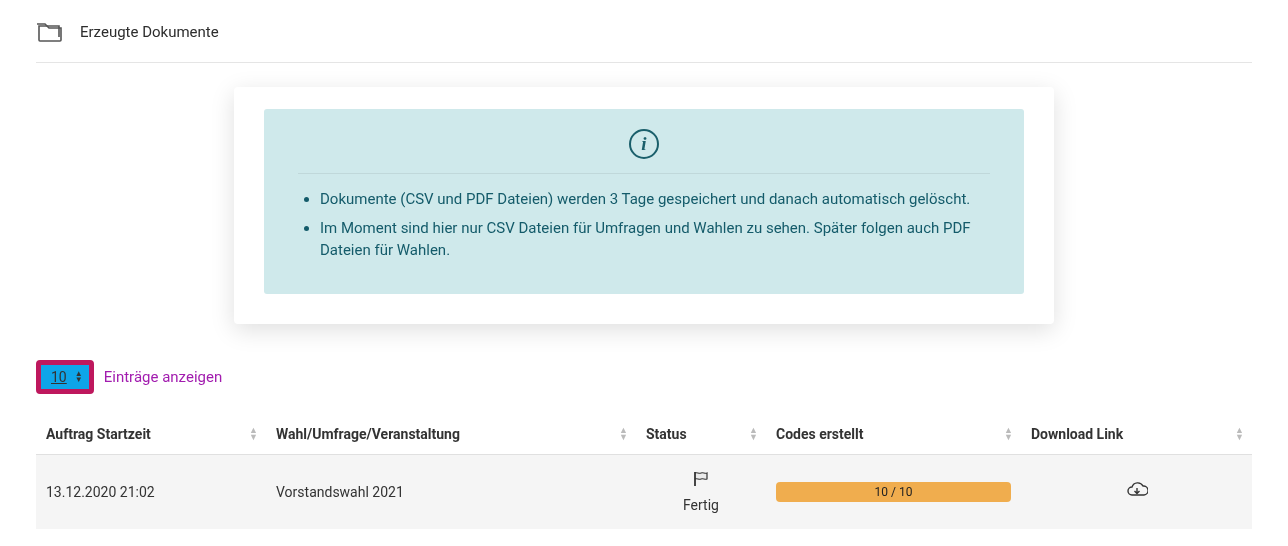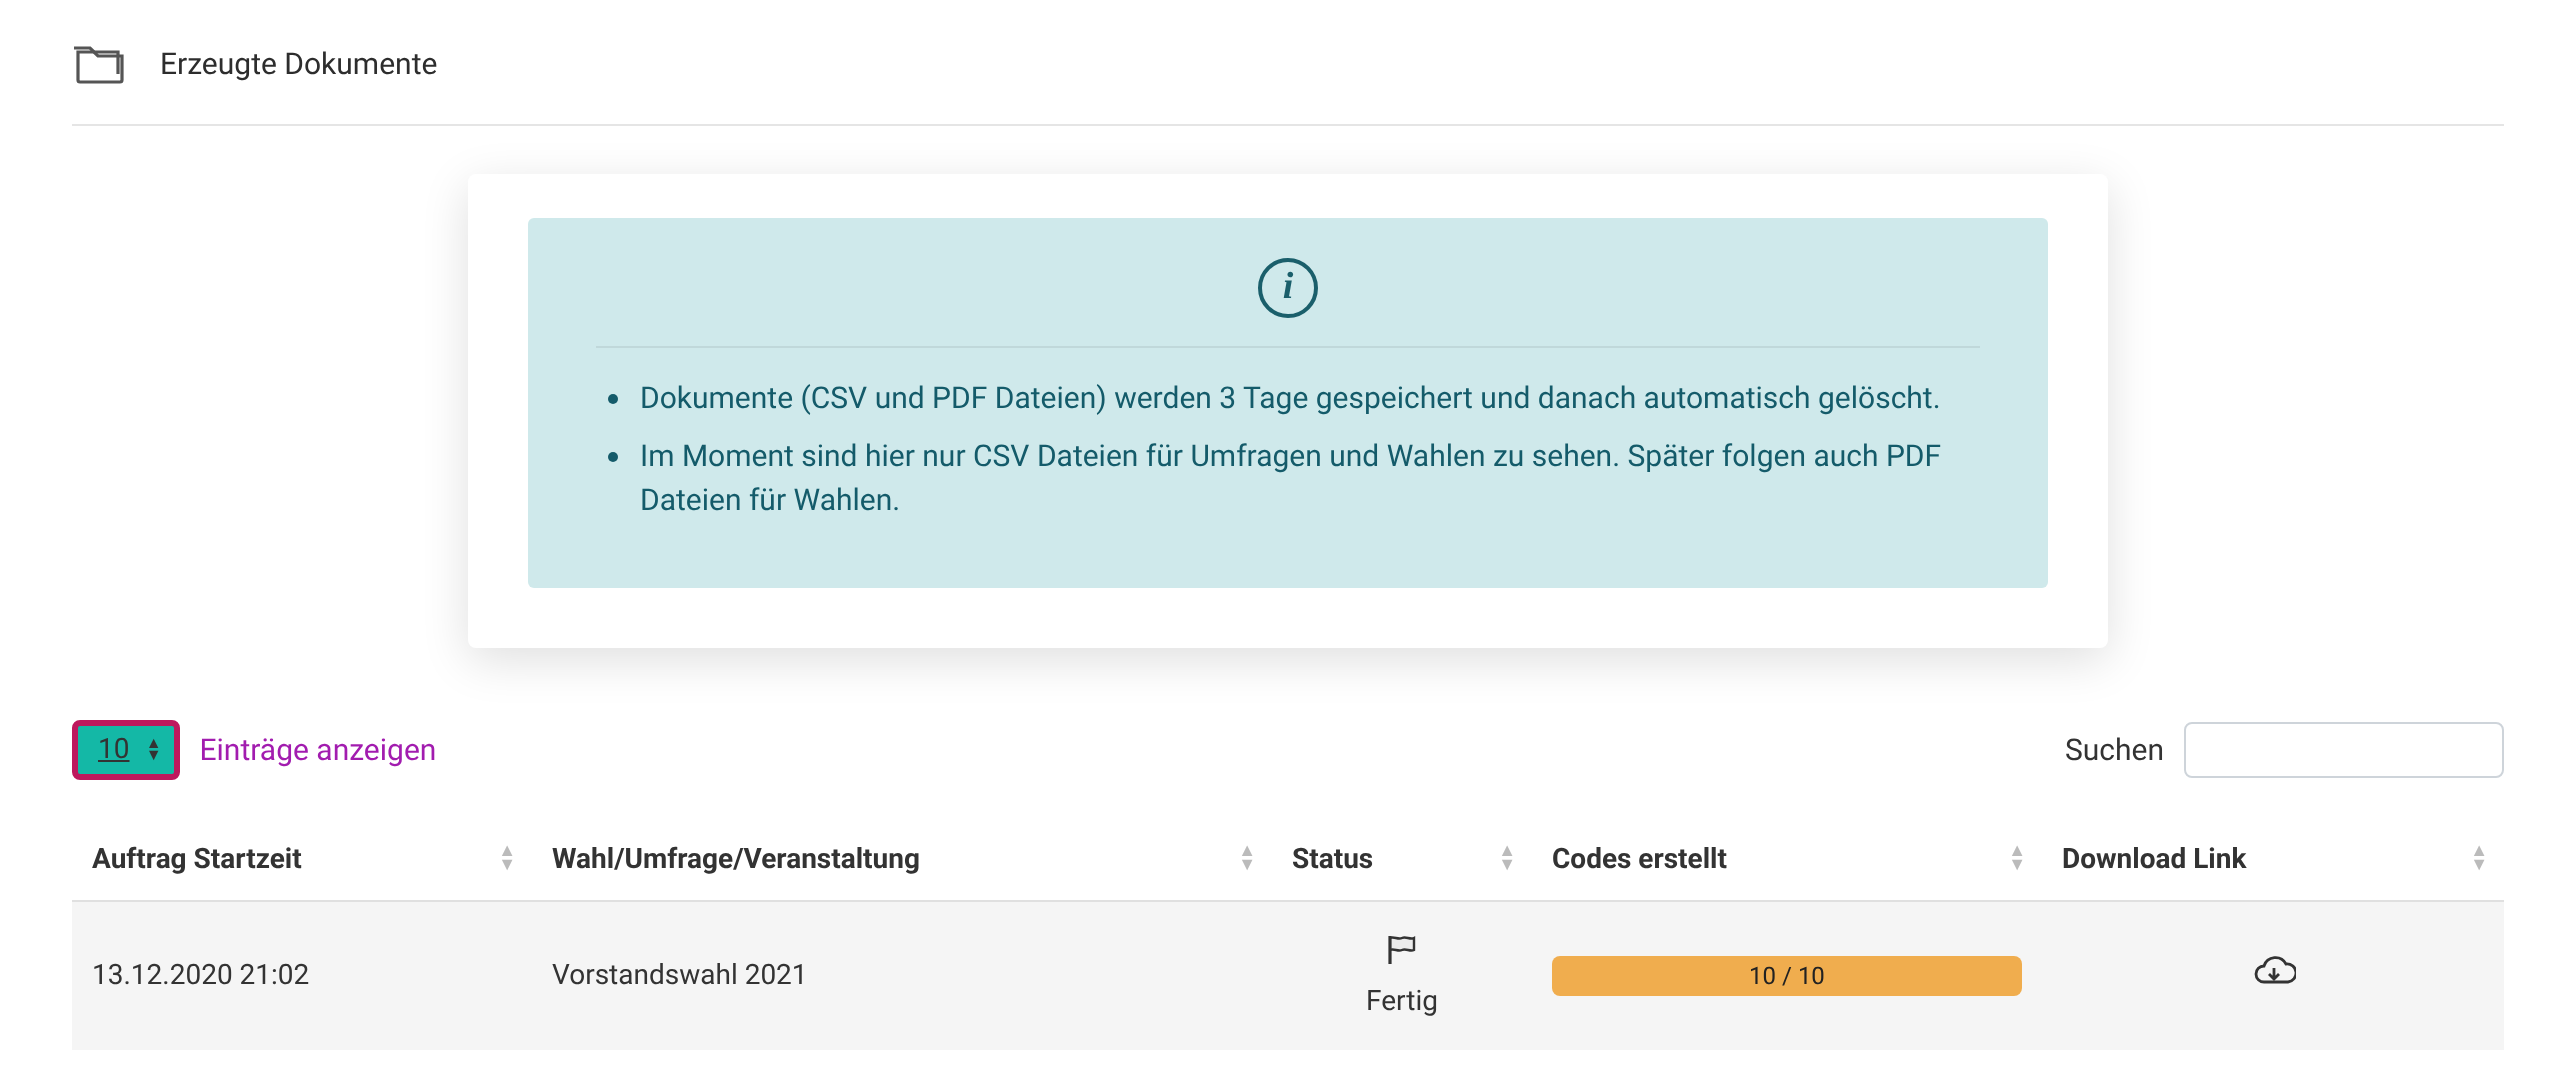--- a/index.html
+++ b/index.html
@@ -65,26 +65,26 @@
   .info-list li { margin: 2px 0 6px; }
   .table-controls {
     display: flex;
     align-items: center;
     justify-content: space-between;
     margin-bottom: 20px;
   }
   .left-ctrl { display:flex; align-items:center; gap:10px; }
   .length-sel {
     position: relative;
-    border: 3px solid #be185d;
+    border: 5px solid #be185d;
     border-radius: 4px;
     padding: 4px 22px 4px 10px;
     font-size: 14px;
     min-width: 50px;
-    background:#14b8a6;
+    background:#0ea5e9;
     text-decoration:underline;
   }
   .length-sel .arrows {
     position: absolute; right: 6px; top: 50%; transform: translateY(-50%);
     display:flex; flex-direction:column; line-height: 6px; font-size: 8px; color:#333;
   }
   .show-label { font-size: 15px; color:#a21caf; }
   .right-ctrl { display:flex; align-items:center; gap:10px; }
   .search-lbl { font-size: 15px; }
   .search-inp {
@@ -154,24 +154,20 @@
 <div class="table-controls">
   <div class="left-ctrl">
     <div class="length-sel">
       <span>10</span>
       <span class="arrows">
         <span>▲</span>
           <span>▼</span>
       </span>
     </div>
     <span class="show-label">Einträge anzeigen</span>
-  </div>
-  <div class="right-ctrl">
-    <span class="search-lbl">Suchen</span>
-    <input class="search-inp" type="text" value="" style="">
   </div>
 </div>
 
 <table>
   <thead>
     <tr>
       <th style="width:230px">
         <span>Auftrag Startzeit</span>
         <span class="sort-icons">
             <span>▲</span>

